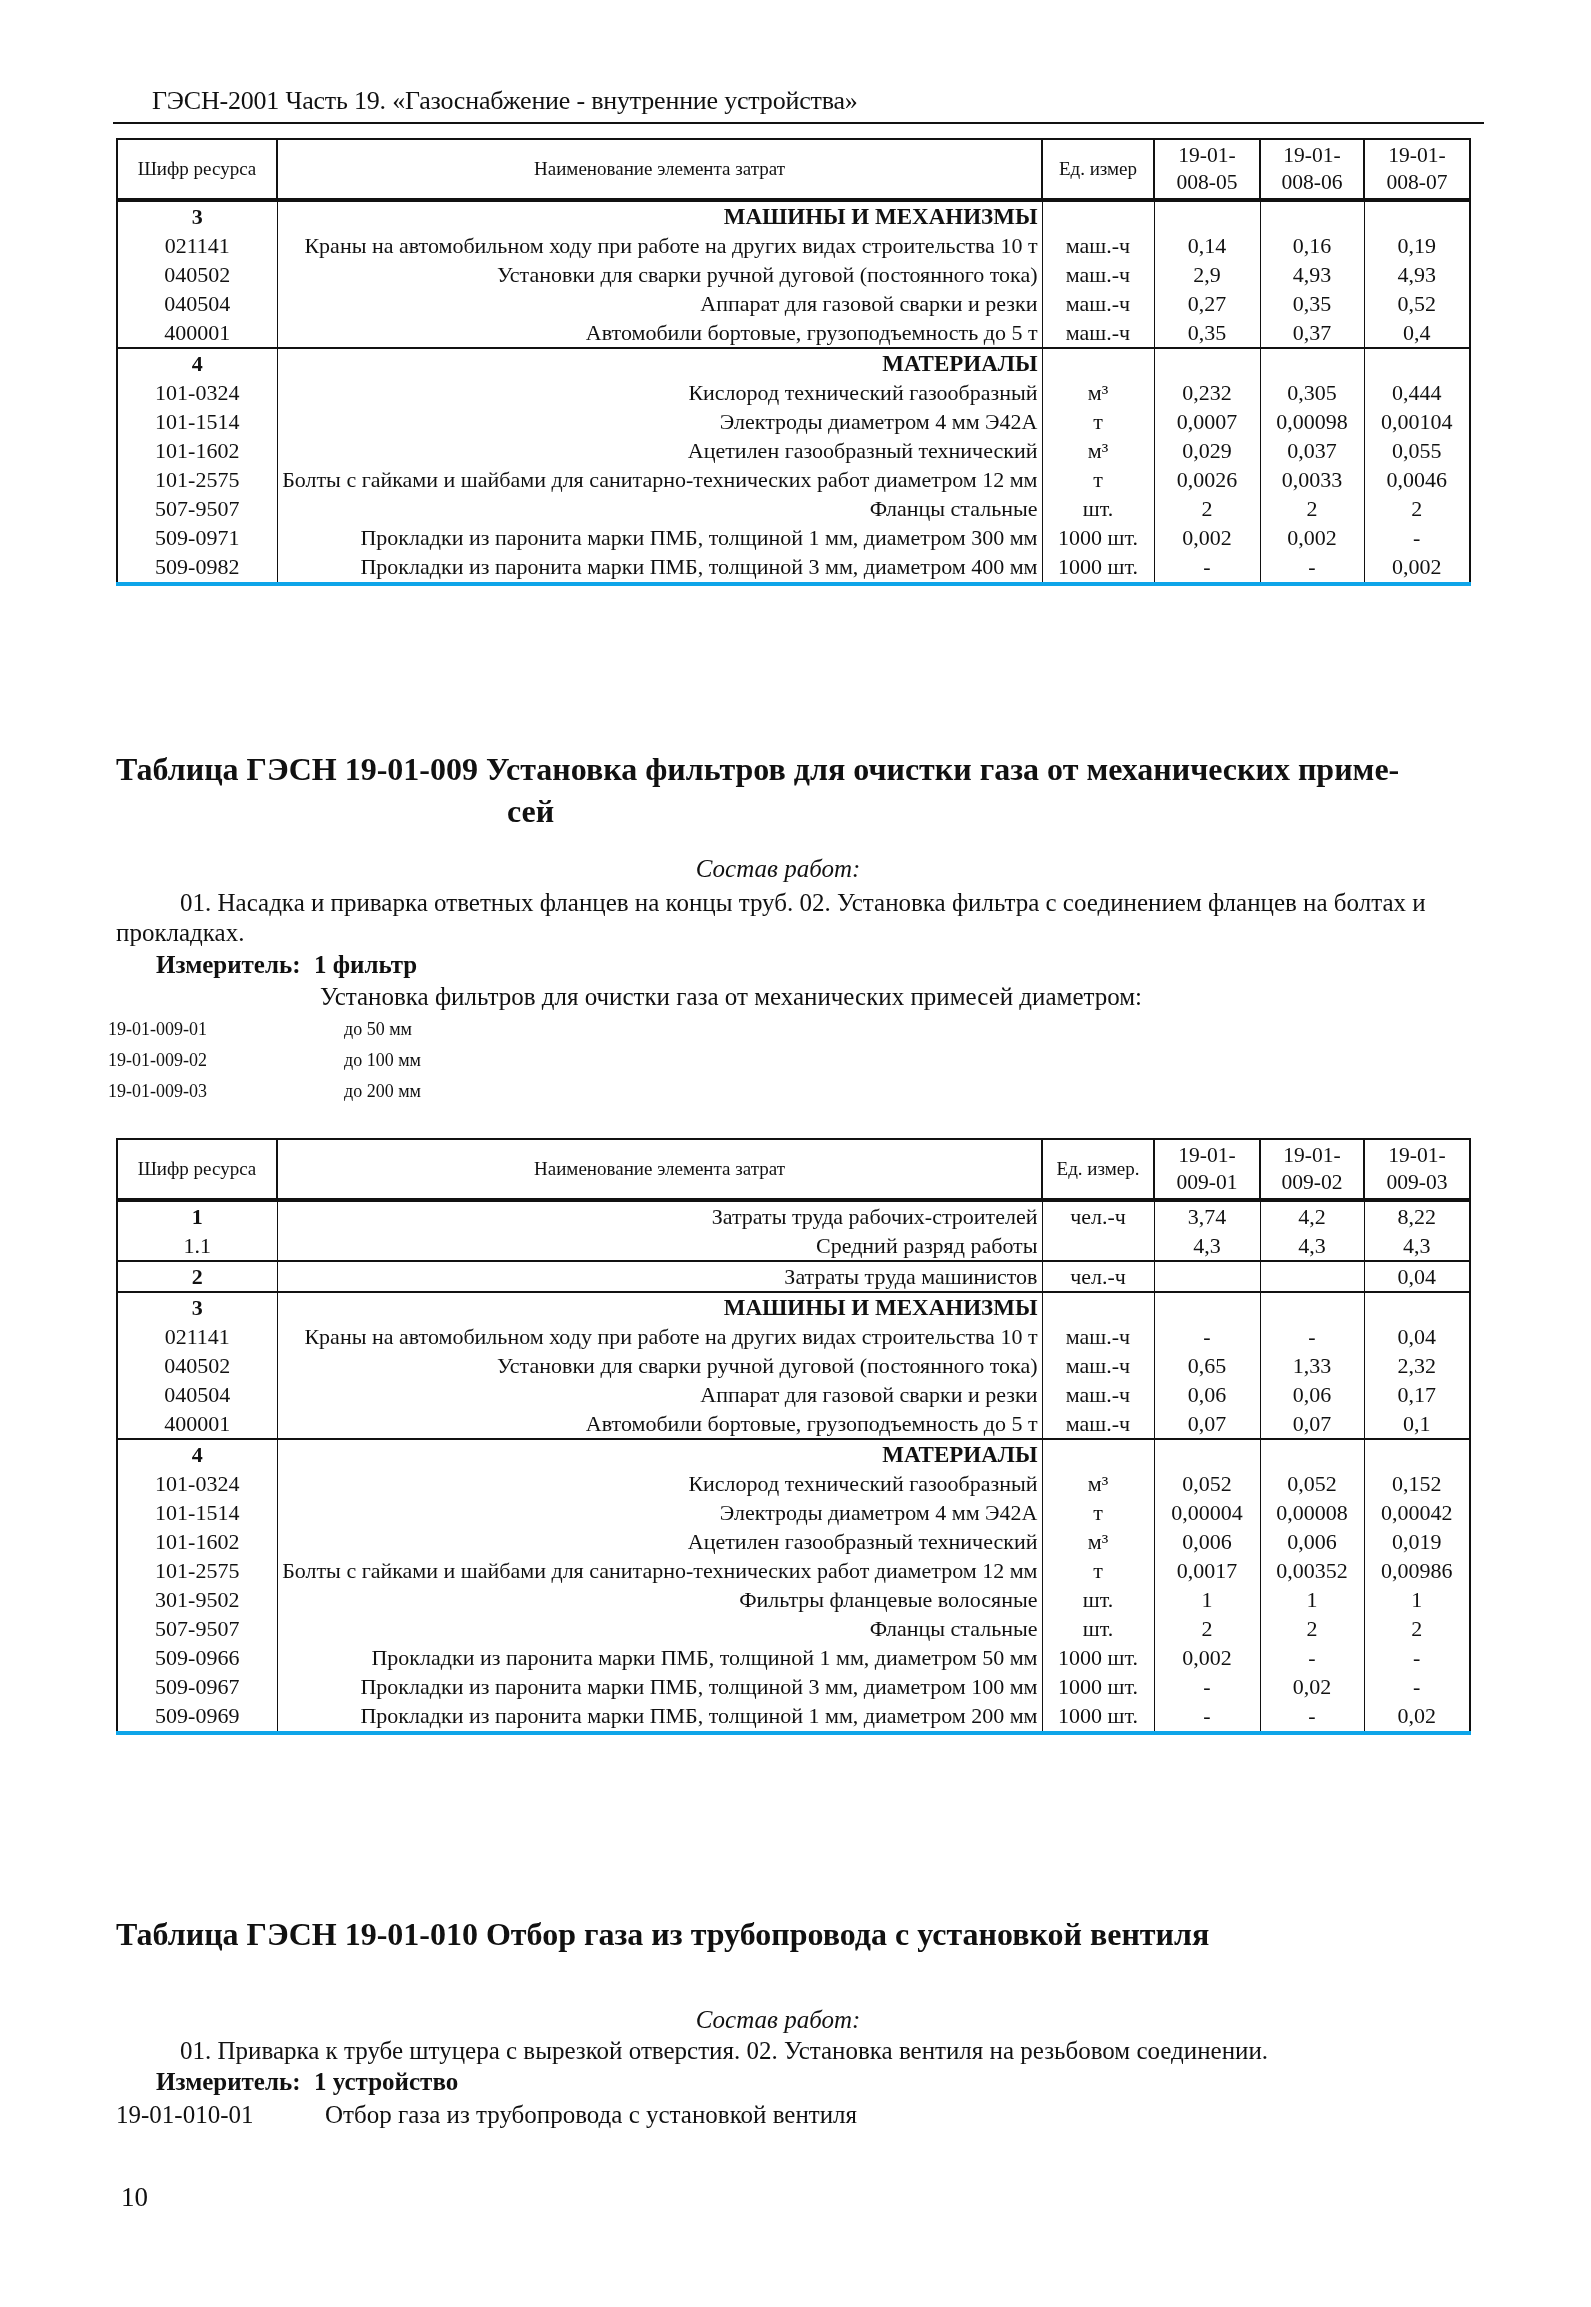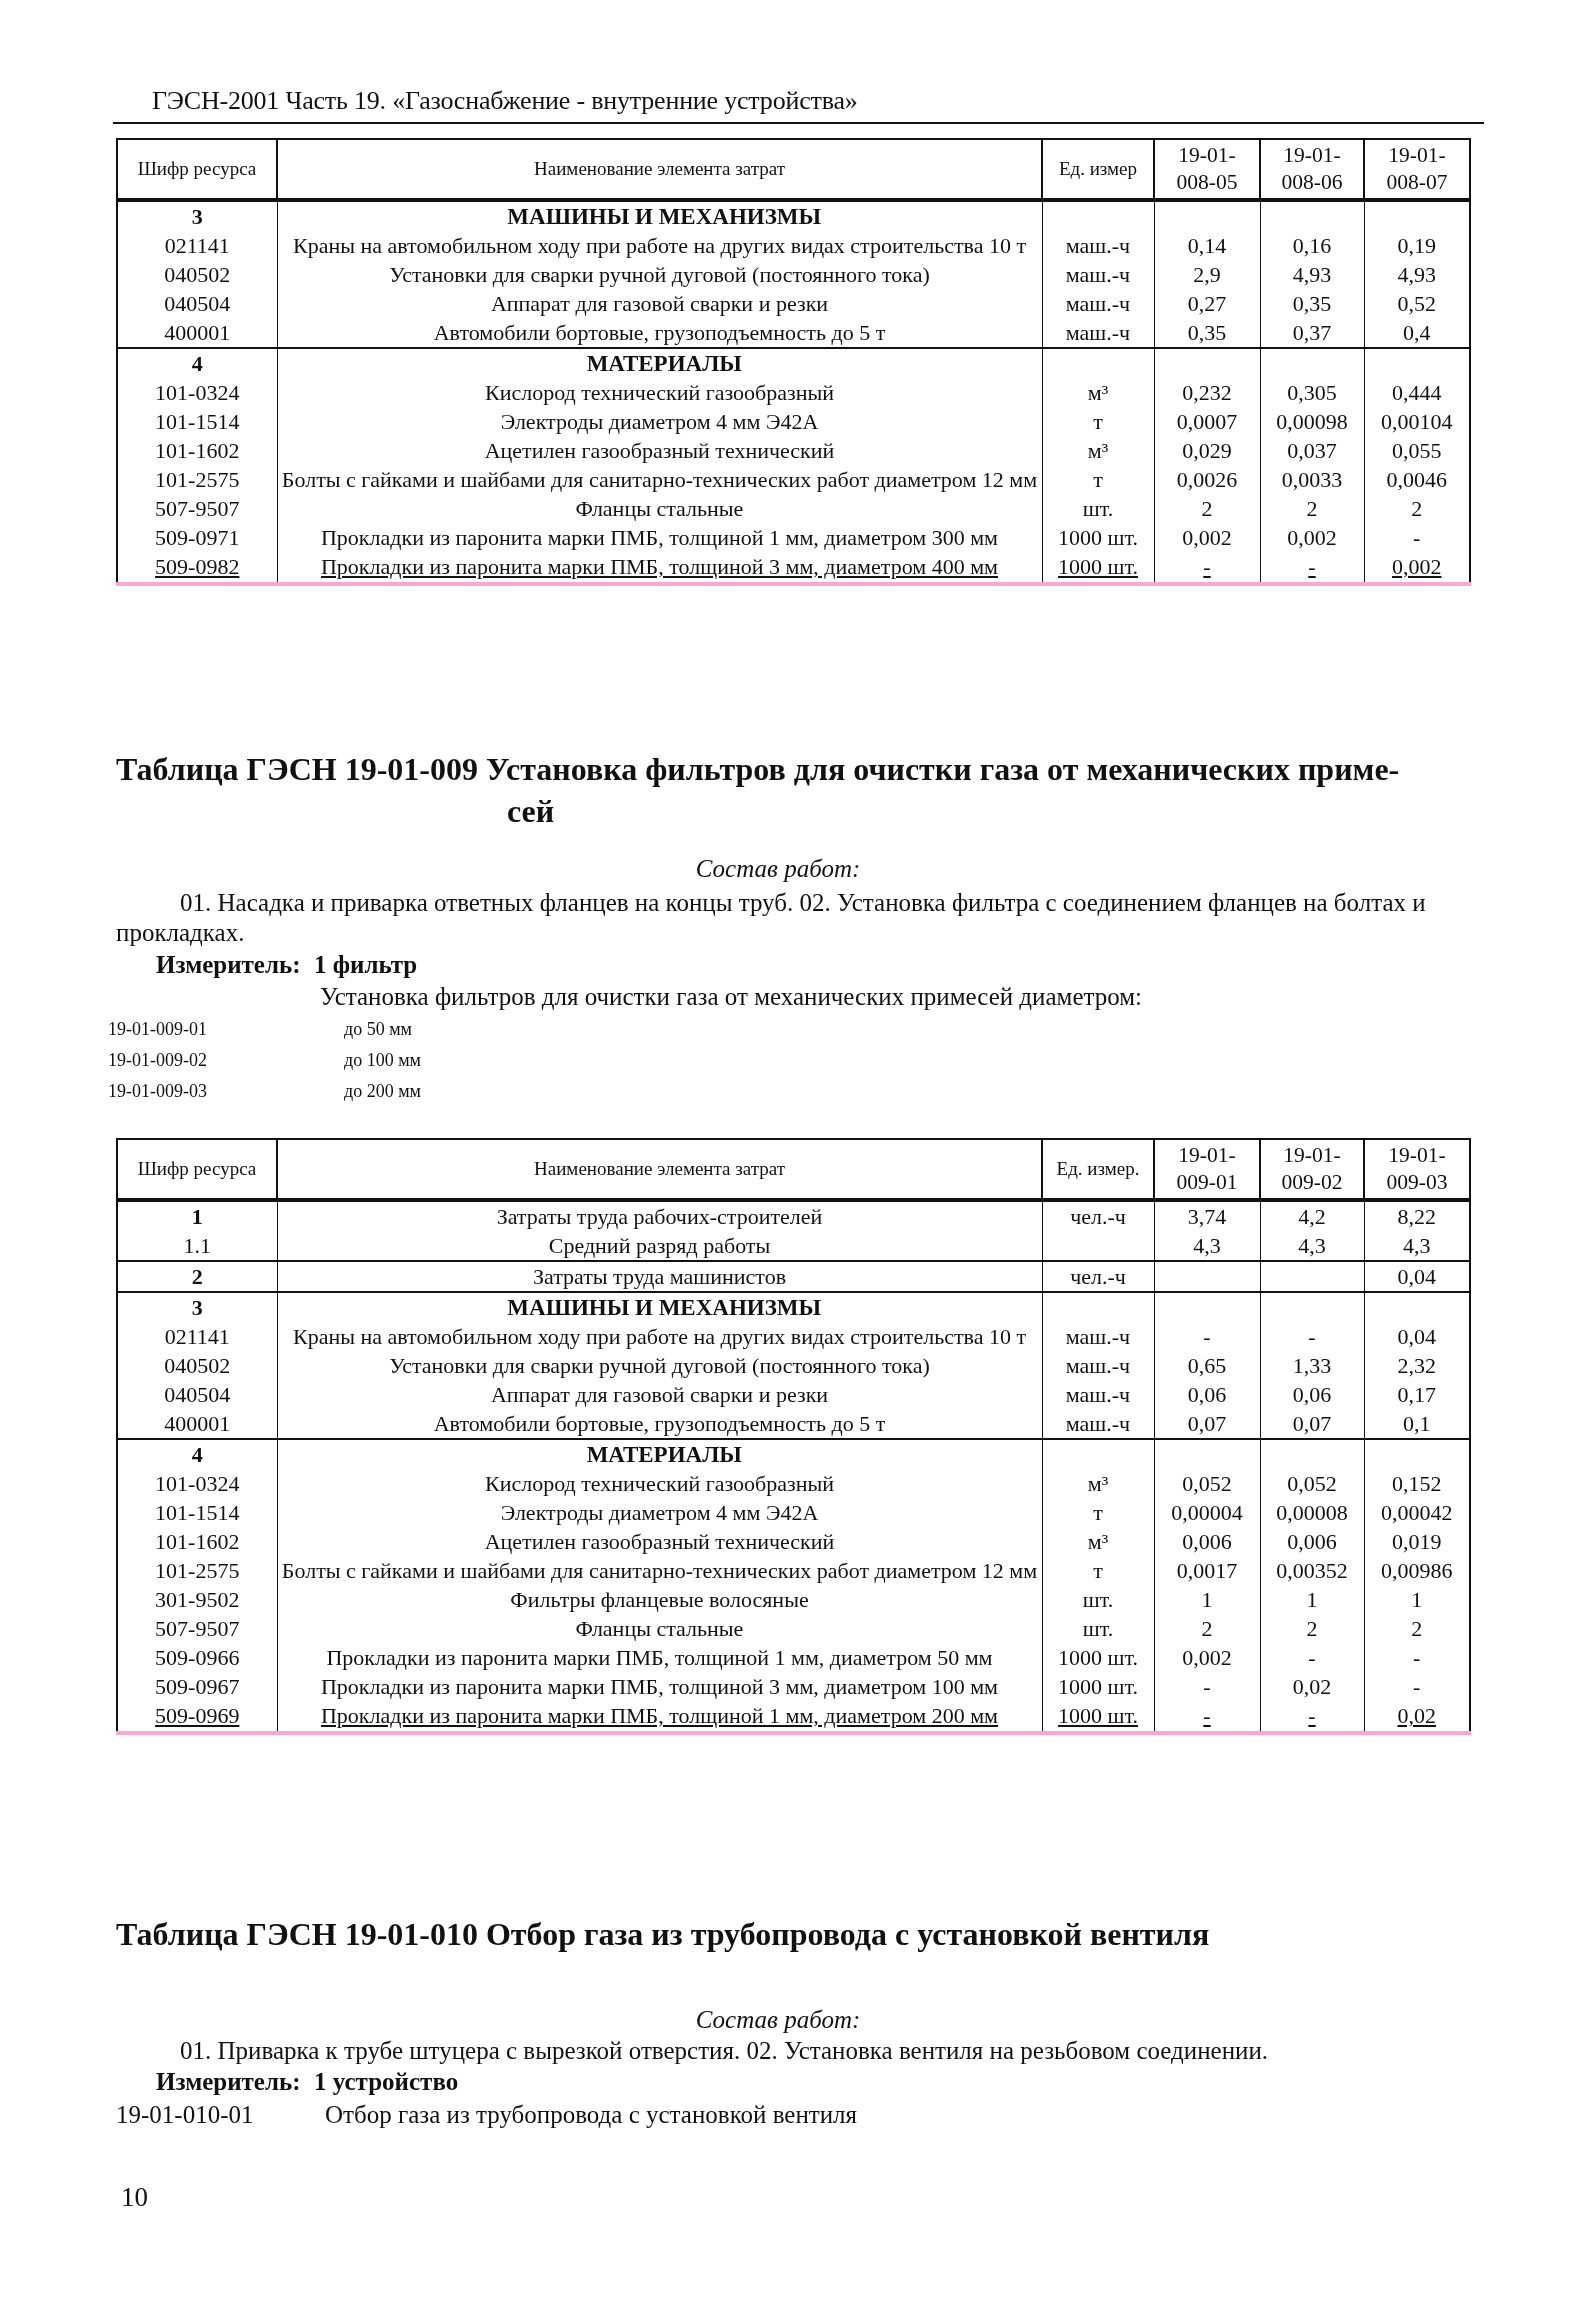--- a/index.html
+++ b/index.html
@@ -8,25 +8,25 @@
   .page-header { position: absolute; left: 116px; top: 86px; font-size: 26px; letter-spacing: -0.2px; margin-left: 36px; }
   .header-rule { position: absolute; left: 113px; top: 122px; width: 1371px; height: 2px; background: #111; }
 
   table.norm { position: absolute; left: 116px; width: 1354px; border-collapse: collapse;
                font-size: 22px; line-height: 29px; table-layout: fixed; }
   table.norm td, table.norm th { border-left: 1.3px solid #111; border-right: 1.3px solid #111;
                padding: 0 4px; vertical-align: top; font-weight: normal; }
   table.norm thead th { border: 2px solid #111; border-bottom: 4px solid #111; vertical-align: middle;
                text-align: center; font-size: 19px; line-height: 24px; height: 58px; padding: 0 2.7px; }
   table.norm thead th.codehead { font-size: 21.6px; line-height: 27px; }
-  table.norm tbody tr.last td { border-bottom: 4px solid #f9a8d4; padding-bottom: 1.3px; text-decoration: underline; }
+  table.norm tbody tr.last td { border-bottom: 4px solid #0ea5e9; padding-bottom: 1.3px; }
   table.norm tbody tr.sep td { border-bottom: 2.7px solid #111; }
   table.norm { border-left: 2px solid #111; border-right: 2px solid #111; }
   td.code { text-align: center; }
-  td.name { text-align: center; padding-left: 5.4px; }
+  td.name { text-align: right; padding-left: 5.4px; }
   td.unit { text-align: center; white-space: nowrap; }
   td.val { text-align: center; white-space: nowrap; }
   tr.section td.code { font-weight: bold; }
   tr.section td.name { font-weight: bold; font-size: 23px; padding-left: 13.5px; }
 
   .t1 { top: 138px; }
   .t2 { top: 1138px; }
 
   .table-title { position: absolute; left: 116px; width: 1361px; font-weight: bold; font-size: 32px; line-height: 42px; }
   .title1 { top: 748px; }

